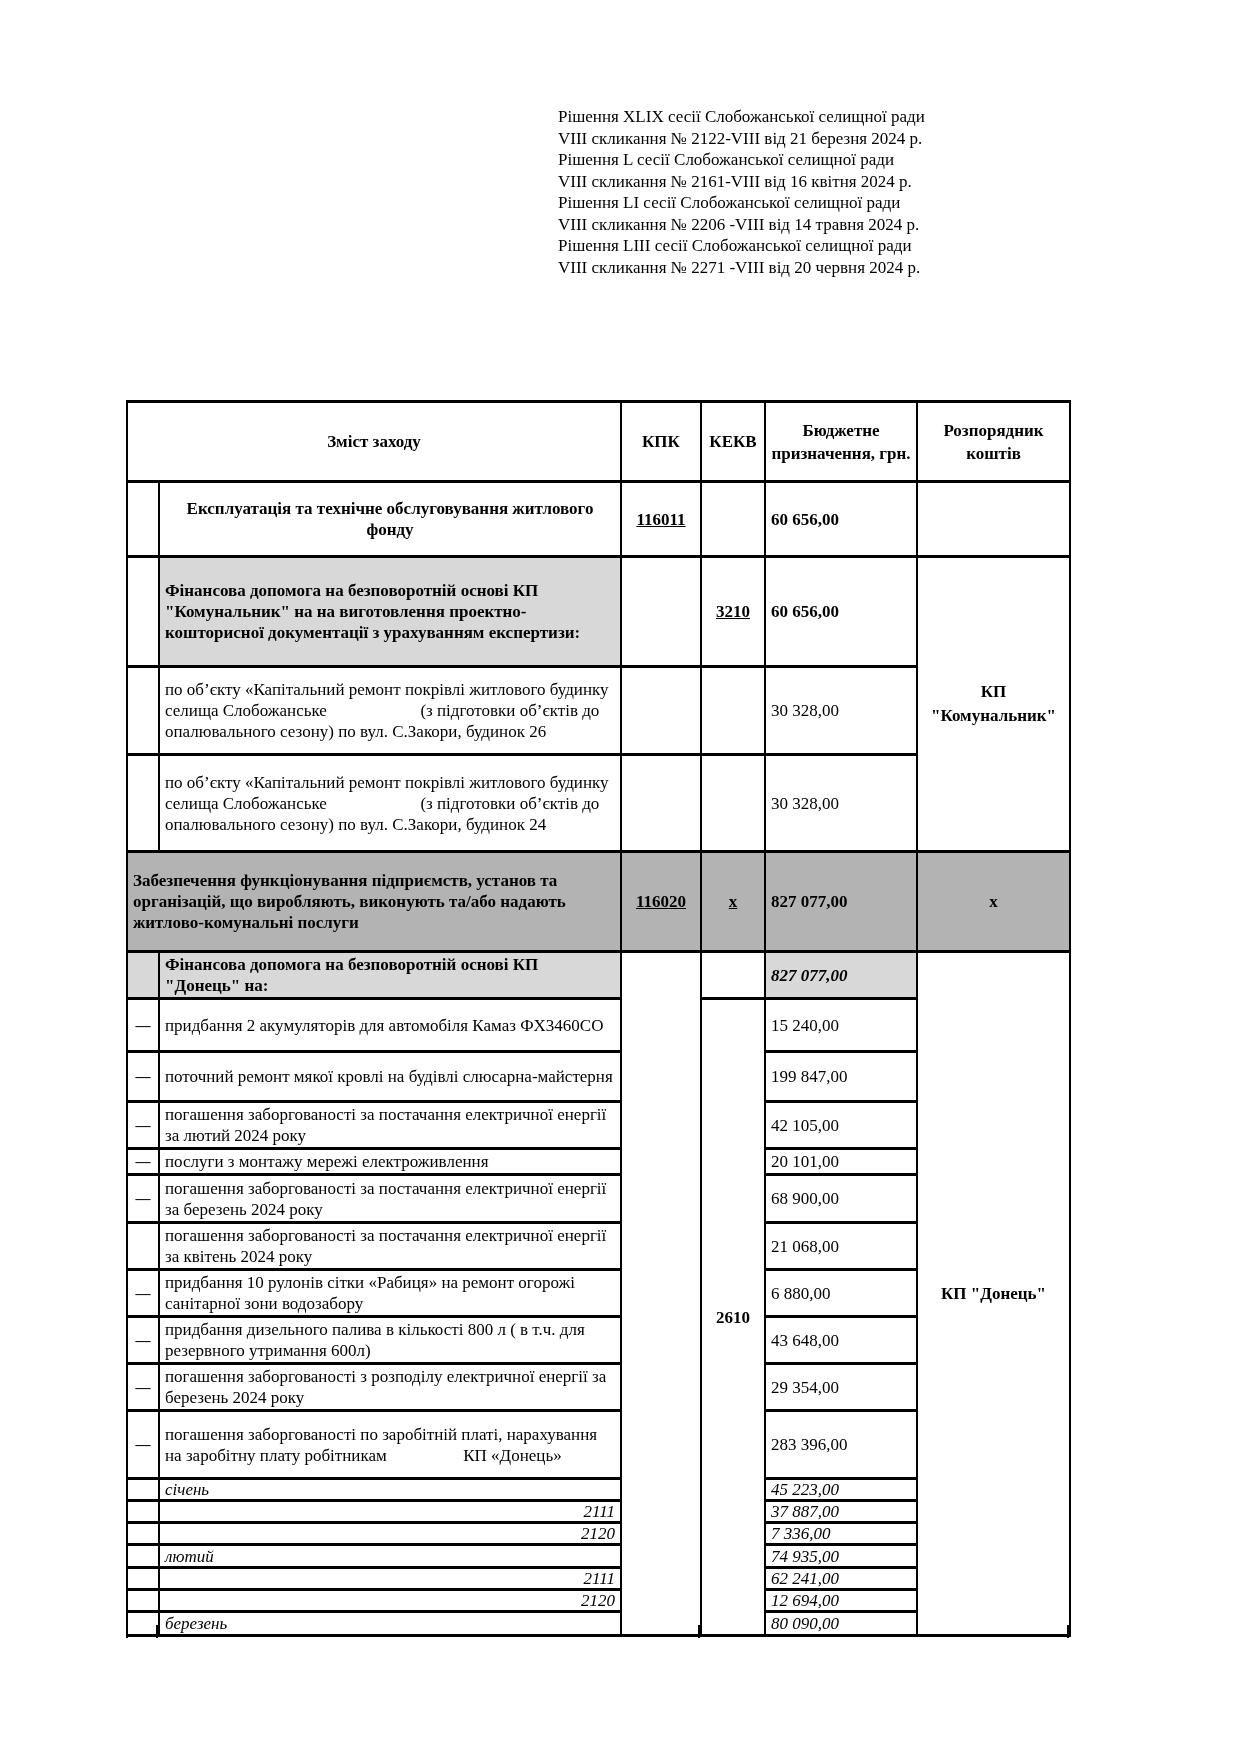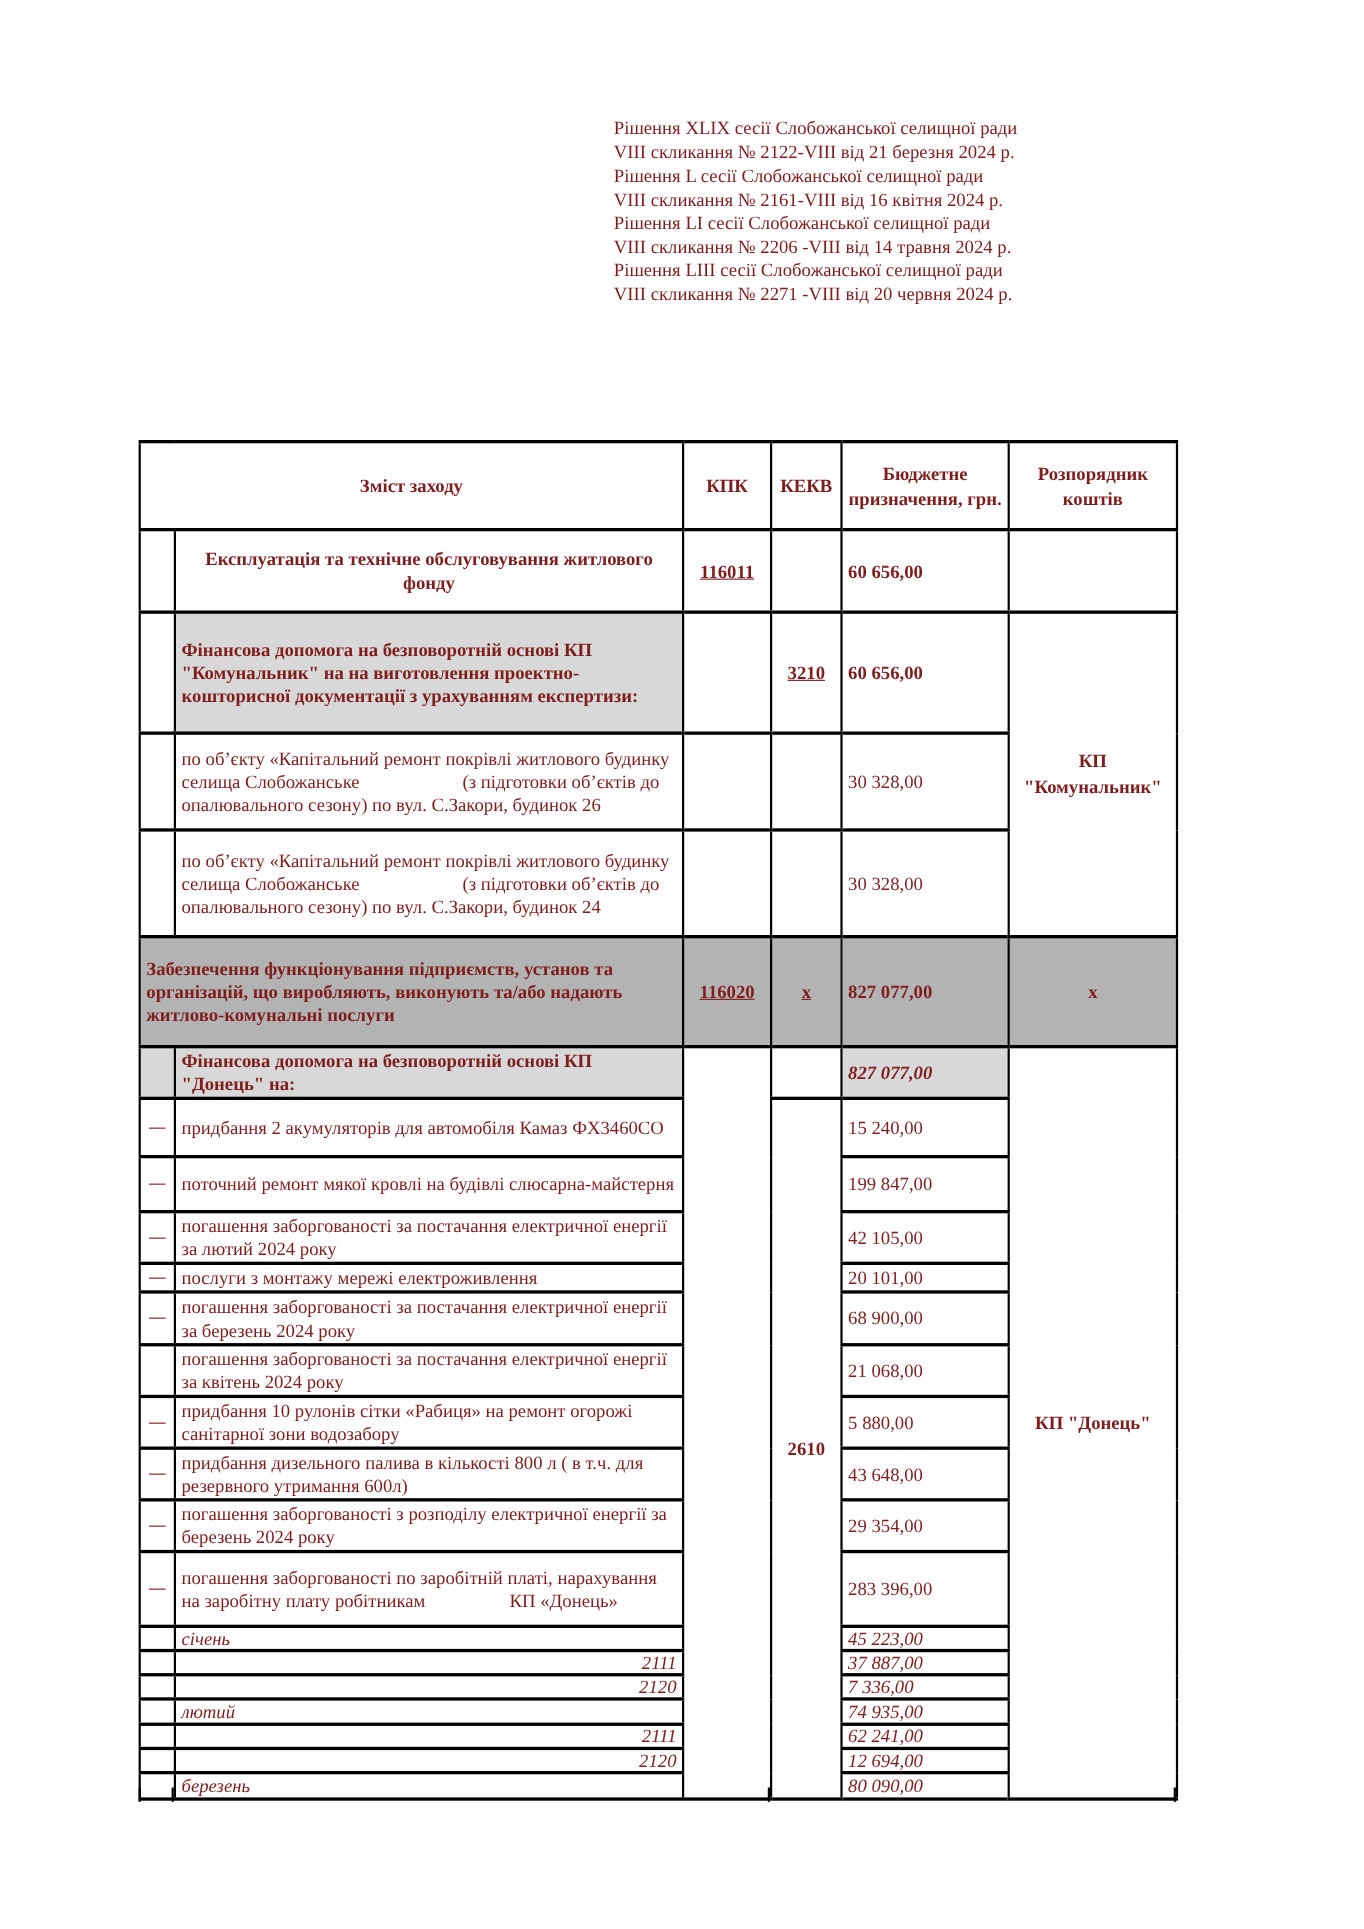--- a/index.html
+++ b/index.html
@@ -1,17 +1,17 @@
 <!DOCTYPE html>
 <html><head>
 <meta charset="utf-8">
 <style>
   html,body{margin:0;padding:0;background:#e8e8e8;}
   .page{position:relative;width:1240px;height:1754px;background:#ffffff;margin:0 auto;
-        font-family:"Liberation Serif","DejaVu Serif",serif;color:#7f1d1d;overflow:hidden;}
+        font-family:"Liberation Serif","DejaVu Serif",serif;color:#000000;overflow:hidden;}
   .decisions{position:absolute;left:558px;top:106px;font-size:17px;line-height:21.5px;white-space:nowrap;}
   .title{position:absolute;left:126px;top:344px;width:826px;text-align:center;font-weight:bold;
          font-size:18.5px;line-height:28px;}
   table.doc{position:absolute;left:126px;top:400px;width:943px;border-collapse:collapse;
             table-layout:fixed;font-size:17px;line-height:21px;border-radius:24px;}
   table.doc td{border:2px solid #000;border-top-width:3px;border-bottom-width:3px;
                padding:1px 5px;vertical-align:middle;overflow:hidden;word-wrap:break-word;}
   
   .trh{height:80px}.tr0{height:75px}.tr1{height:110px}.tr2{height:88px}.tr3{height:97px}
   .tr4{height:100px}.tr5{height:47px}.tr6{height:53px}.tr7{height:50px}.tr8{height:47px}
@@ -157,21 +157,21 @@
 
     <tr class="tr11">
       <td></td>
       <td class="top">погашення заборгованості за постачання електричної енергії за квітень 2024 року</td>
       <td class="c-amt bot">21 068,00</td>
     </tr>
 
     <tr class="tr12">
       <td class="c-dash">—</td>
       <td class="top">придбання 10 рулонів сітки «Рабиця»  на ремонт огорожі санітарної зони водозабору</td>
-      <td class="c-amt bot">5 880,00</td>
+      <td class="c-amt bot">6 880,00</td>
     </tr>
 
     <tr class="tr13">
       <td class="c-dash">—</td>
       <td class="top">придбання дизельного палива в кількості 800 л ( в т.ч. для резервного утримання 600л)</td>
       <td class="c-amt bot">43 648,00</td>
     </tr>
 
     <tr class="tr14">
       <td class="c-dash">—</td>

